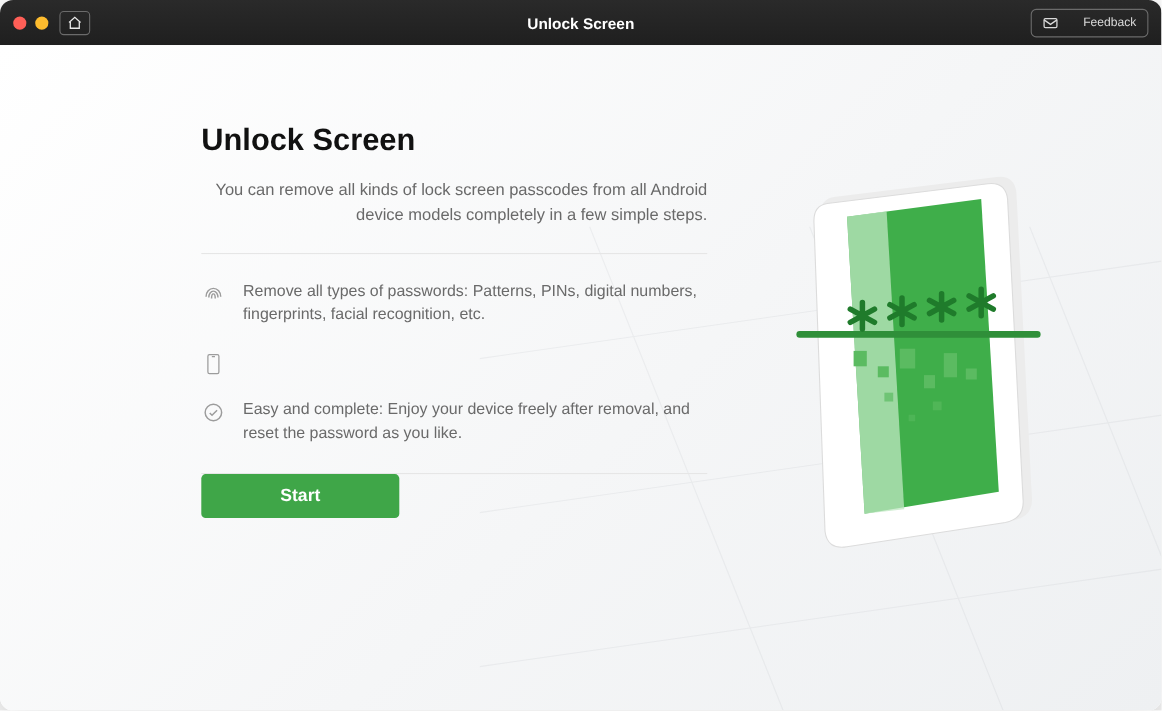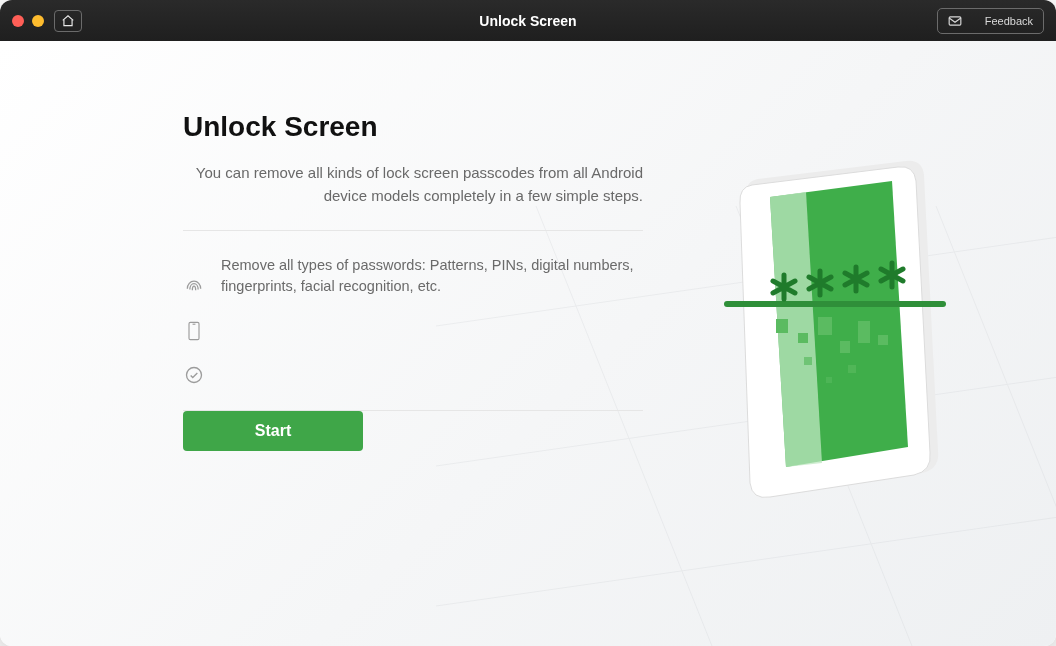--- a/index.html
+++ b/index.html
@@ -94,21 +94,21 @@
   }
   .divider {
     border: none;
     border-top: 1px solid #e6e6e6;
     width: 460px;
     margin: 0;
   }
   .features { width: 460px; padding: 14px 0; }
   .feature {
     display: flex;
-    align-items: flex-end;
+    align-items: flex-start;
     gap: 16px;
     padding: 10px 0;
   }
   .feature .ficon {
     width: 22px; height: 22px;
     flex: 0 0 22px;
     color: #9c9c9c;
     display: flex; align-items: center; justify-content: center;
     margin-top: 2px;
   }
@@ -214,20 +214,21 @@
             </svg>
           </div>
         </div>
         <div class="feature">
           <div class="ficon">
             <svg width="20" height="20" viewBox="0 0 24 24" fill="none" stroke="currentColor" stroke-width="1.6">
               <circle cx="12" cy="12" r="9"></circle>
               <path d="M8 12.5l2.5 2.5L16 9.5"></path>
             </svg>
           </div>
+          <div class="ftext">Easy and complete: Enjoy your device freely after removal, and reset the password as you like.</div>
         </div>
       </div>
 
       <hr class="divider">
 
 
       <button class="start-btn">Start</button>
 
     </div>
 

